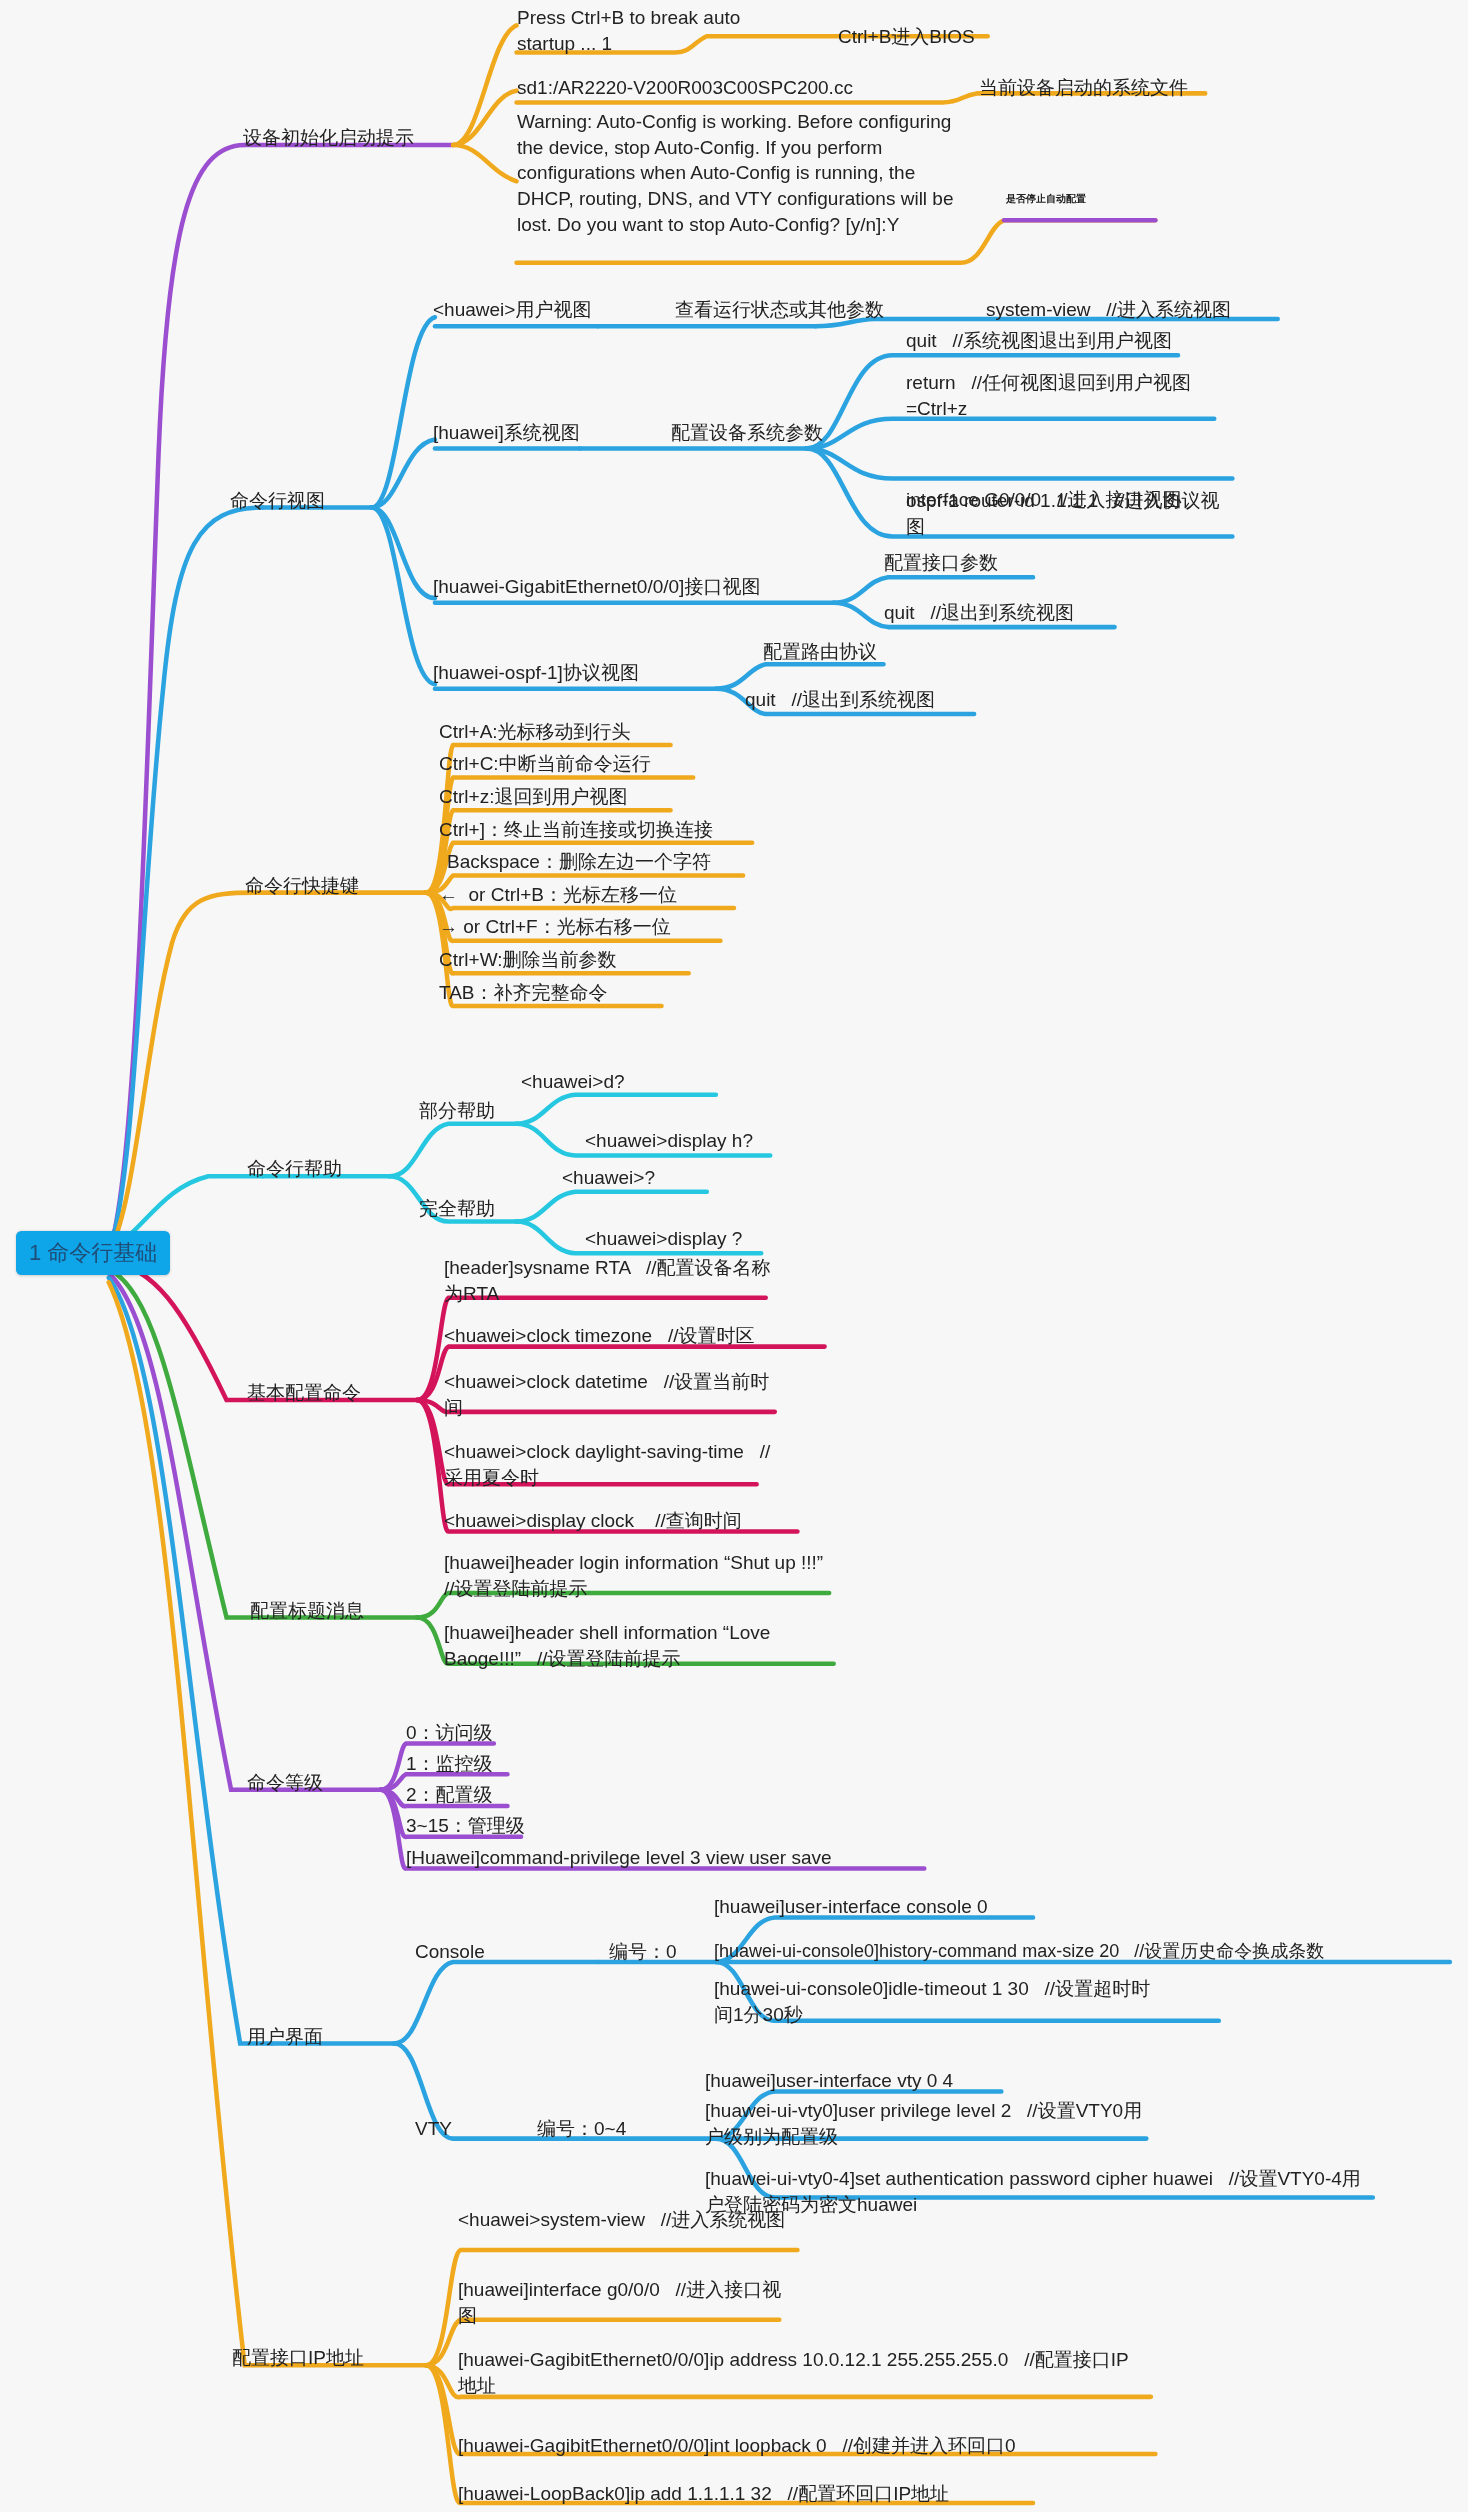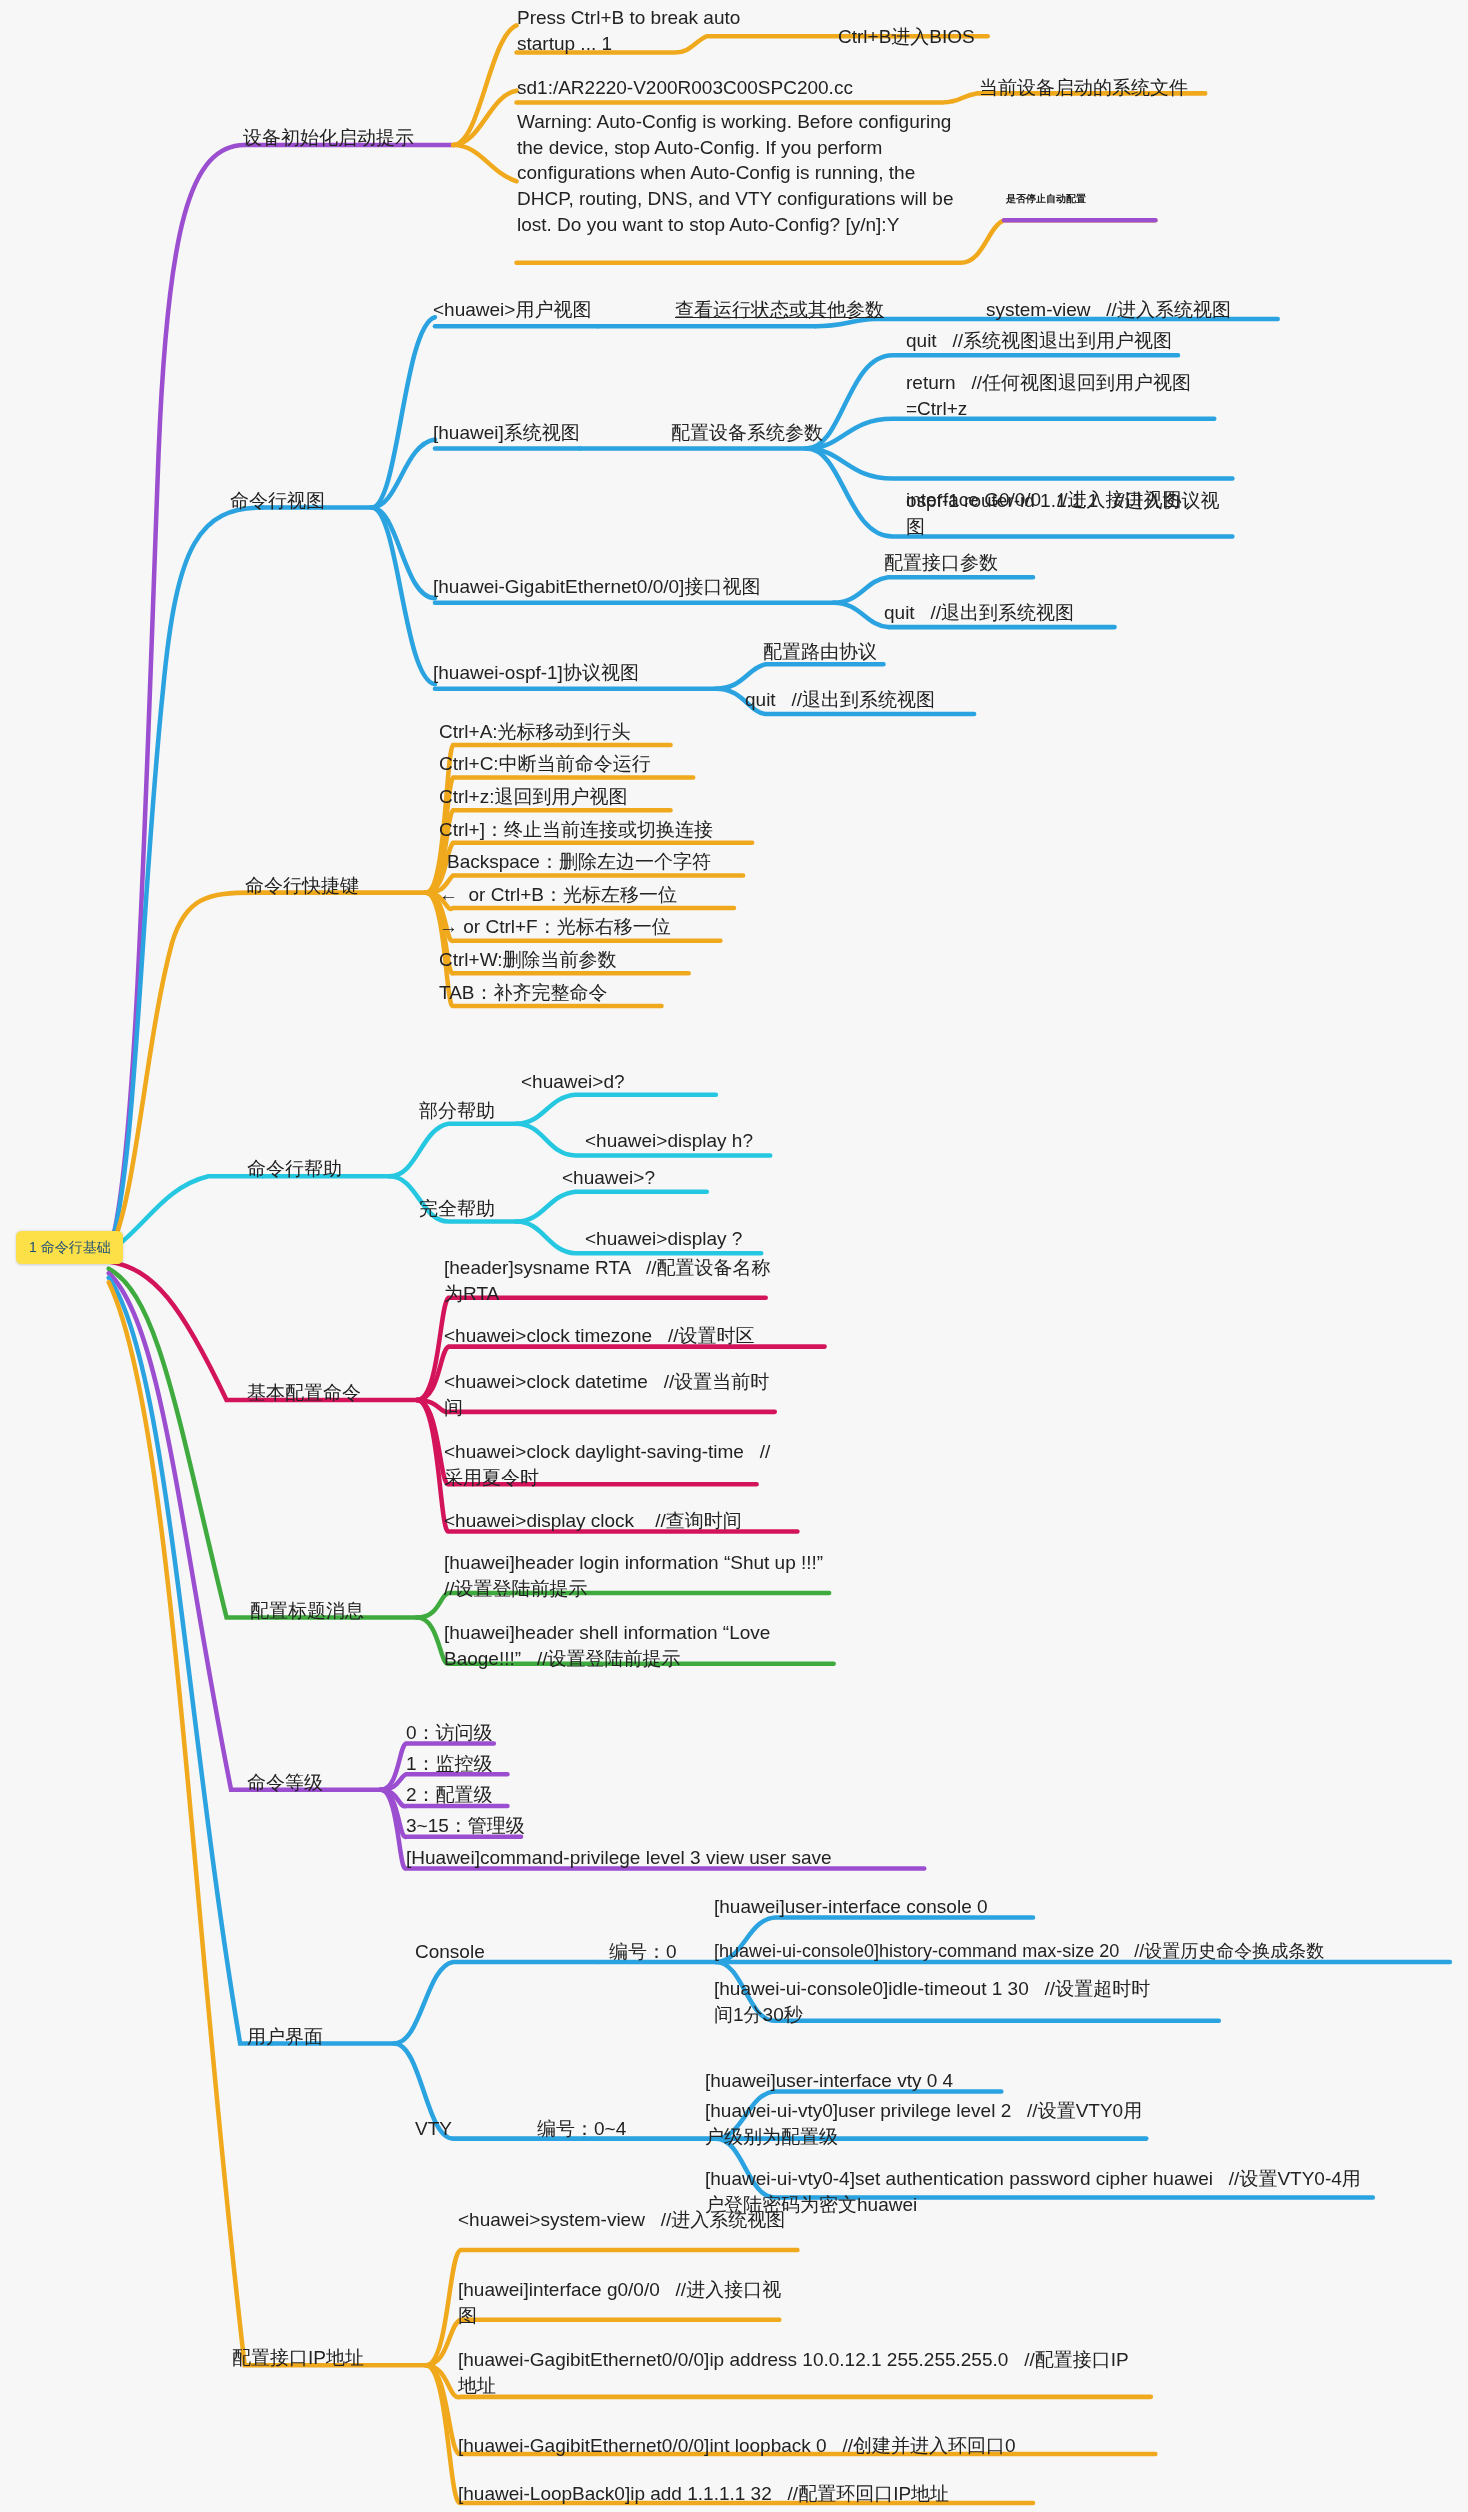--- a/index.html
+++ b/index.html
@@ -1,20 +1,20 @@
 <!DOCTYPE html>
 <html style="font-size:14.5px"><head>
 <meta charset="utf-8">
 <style>
   html,body{margin:0;padding:0;background:#f7f7f7;}
   body{width:1468px;height:2512px;position:relative;font-family:"Liberation Sans","DejaVu Sans",sans-serif;}
   #canvas{position:absolute;left:0;top:0;width:1468px;height:2512px;}
   svg#wires{position:absolute;left:0;top:0;width:1468px;height:2512px;}
   .node{position:absolute;font-size:19px;line-height:1.35;color:#222;white-space:pre-wrap;}
-  .node.root{font-size:14px;color:#1f4e79;background:#fde047;border-radius:5.4px;padding:7.3px 12.7px;box-shadow:0 0.9px 2.7px rgba(0,0,0,.18);}
+  .node.root{font-size:22px;color:#1f4e79;background:#0ea5e9;border-radius:5.4px;padding:7.3px 12.7px;box-shadow:0 0.9px 2.7px rgba(0,0,0,.18);}
 </style>
 </head>
 <body>
 
 <div id="canvas">
 
   <svg id="wires" viewBox="0 0 1620 2772" xmlns="http://www.w3.org/2000/svg">
     <g fill="none" stroke-width="5" stroke-linecap="round">
 
       <path d="M120,1382 C150,1300 160,900 175,500 C185,250 210,160 270,160" stroke="#9b4fd0"></path>
@@ -125,21 +125,21 @@
   <div class="node" style="left:243px;top:125px;">设备初始化启动提示</div>
   <div class="node" style="left:517px;top:5.4px;width:272px;">Press Ctrl+B to break auto startup ... 1</div>
   <div class="node" style="left:838px;top:23.6px;">Ctrl+B进入BIOS</div>
   <div class="node" style="left:517px;top:75px;">sd1:/AR2220-V200R003C00SPC200.cc</div>
   <div class="node" style="left:979px;top:75px;">当前设备启动的系统文件</div>
   <div class="node" style="left:517px;top:109px;width:453px;">Warning: Auto-Config is working. Before configuring the device, stop Auto-Config. If you perform configurations when Auto-Config is running, the DHCP, routing, DNS, and VTY configurations will be lost. Do you want to stop Auto-Config? [y/n]:Y</div>
   <div class="node" style="left:1006px;top:192px;font-size:10px;font-weight:bold;">是否停止自动配置</div>
 
   <div class="node" style="left:230px;top:488px;">命令行视图</div>
   <div class="node" style="left:433px;top:297px;">&lt;huawei&gt;用户视图</div>
-  <div class="node" style="left:675px;top:297px;text-decoration:underline;">查看运行状态或其他参数</div>
+  <div class="node" style="left:675px;top:297px;">查看运行状态或其他参数</div>
   <div class="node" style="left:986px;top:297px;">system-view   //进入系统视图</div>
 
   <div class="node" style="left:433px;top:420px;">[huawei]系统视图</div>
   <div class="node" style="left:671px;top:420px;">配置设备系统参数</div>
   <div class="node" style="left:906px;top:328px;">quit   //系统视图退出到用户视图</div>
   <div class="node" style="left:906px;top:370px;width:308px;">return   //任何视图退回到用户视图 =Ctrl+z</div>
   <div class="node" style="left:906px;top:451px;margin-top:36px;">interface G0/0/0   //进入接口视图</div>
   <div class="node" style="left:906px;top:488px;width:317px;">ospf-1 router-id 1.1.1.1   //进入协议视图</div>
 
   <div class="node" style="left:433px;top:574px;">[huawei-GigabitEthernet0/0/0]接口视图</div>

